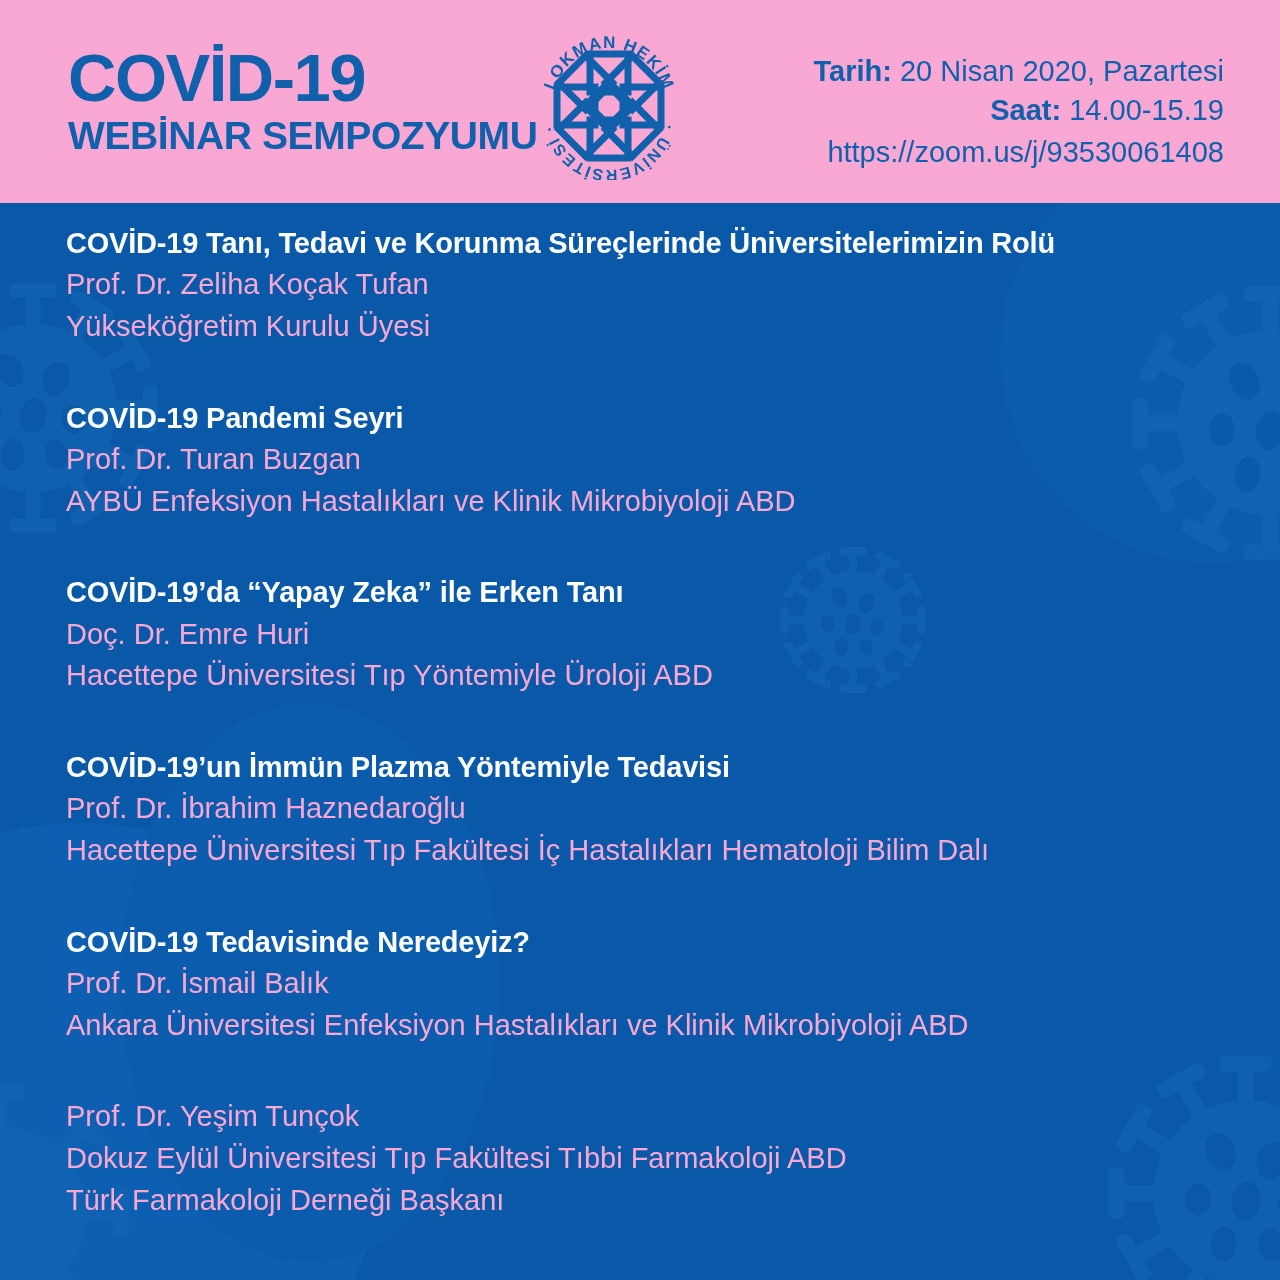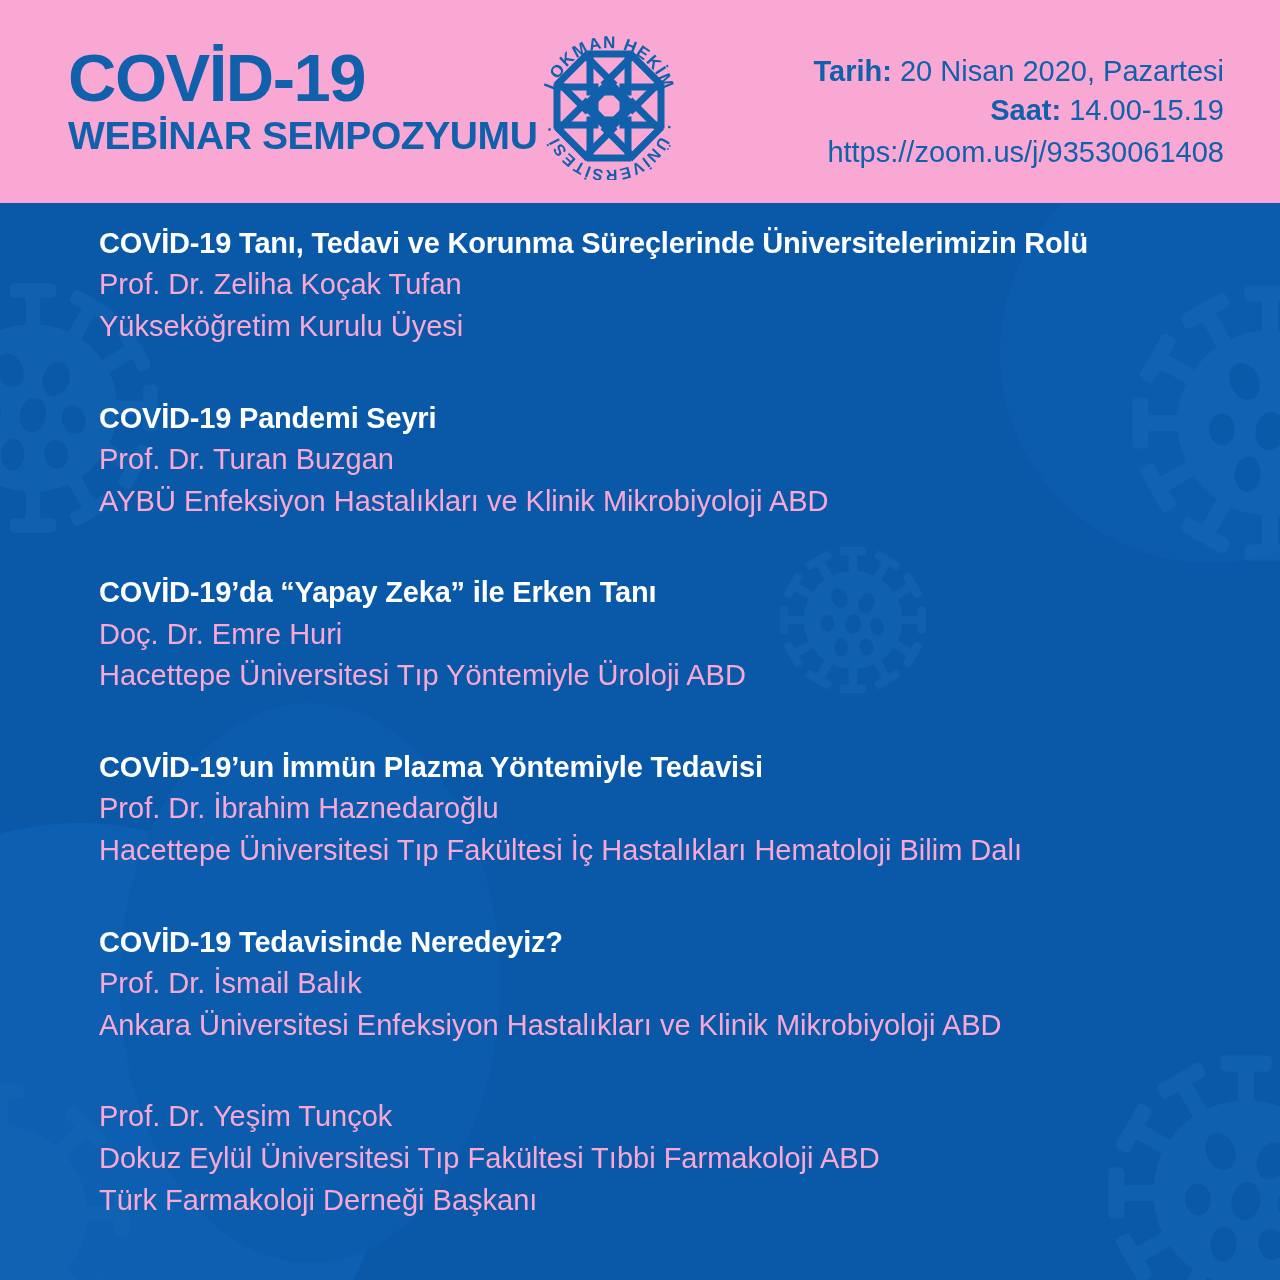--- a/index.html
+++ b/index.html
@@ -117,21 +117,21 @@
   }
 
   .program {
     position: absolute;
     left: 66px;
     top: 20px;
     width: 1160px;
     z-index: 3;
   }
 
-  .session { margin-bottom: 50px; margin-left: 33px; }
+  .session { margin-bottom: 50px; }
   .session:last-child { margin-bottom: 0; }
 
   .s-title {
     color: #ffffff;
     font-weight: bold;
     font-size: 29px;
     line-height: 1.42;
     letter-spacing: -0.2px;
     font-family: "Liberation Sans", sans-serif;
     white-space: nowrap;

